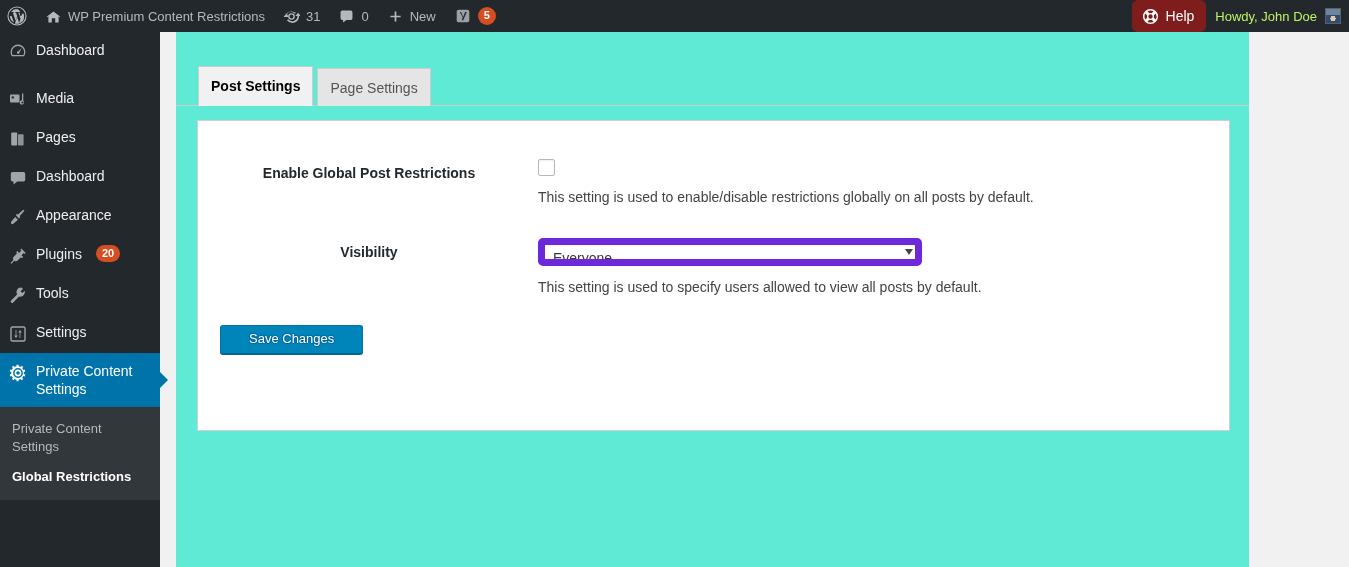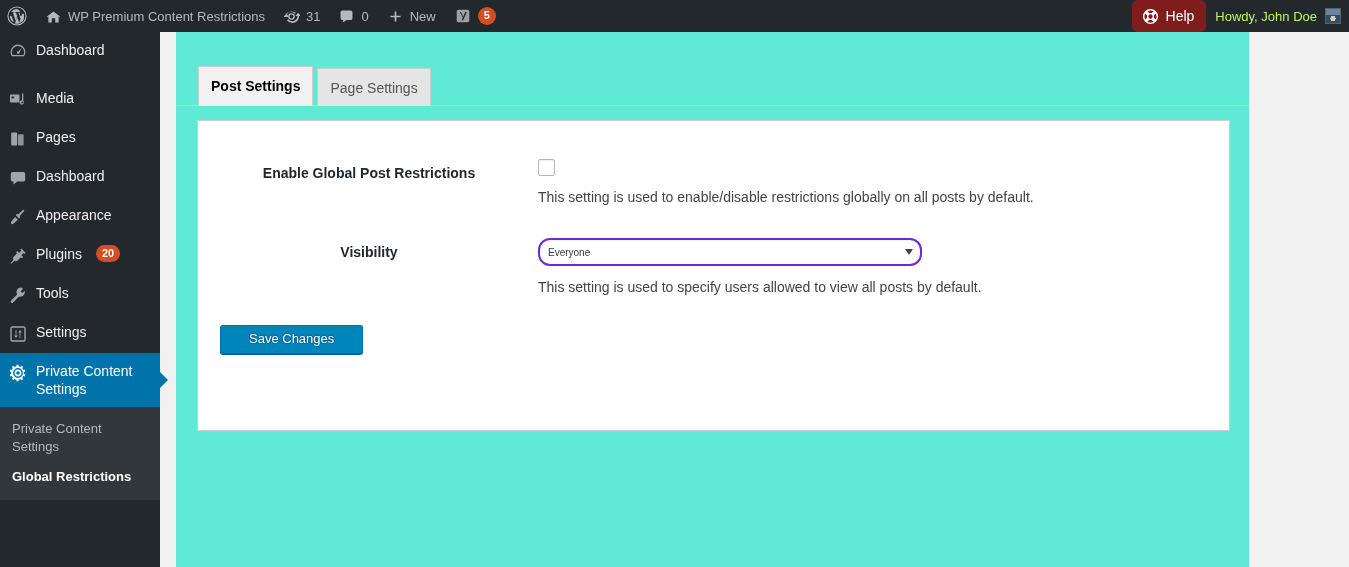--- a/index.html
+++ b/index.html
@@ -182,26 +182,26 @@
   p.description {
     margin: 11px 0 0 0;
     font-size: 14px; color: #444;
     line-height: 1.5;
   }
   .wp-select-wrap { position: relative; width: 384px; }
   select.wpselect {
     -webkit-appearance: none; appearance: none;
     width: 384px; height: 28px;
     padding: 0 24px 0 8px;
-    font-size: 10px;
+    font-size: 14px;
     font-family: "Liberation Sans", sans-serif;
     color: #32373c;
     background: #fff;
-    border: 2px solid #6d28d9;
-    border-radius: 12px;
+    border: 7px solid #6d28d9;
+    border-radius: 5px;
     box-shadow: inset 0 1px 2px rgba(0,0,0,.06);
     line-height: 26px;
     cursor: pointer;
   }
   .select-arrow {
     position: absolute; right: 9px; top: 11px;
     width: 0; height: 0;
     border-style: solid;
     border-width: 6px 4px 0 4px;
     border-color: #444 transparent transparent transparent;

